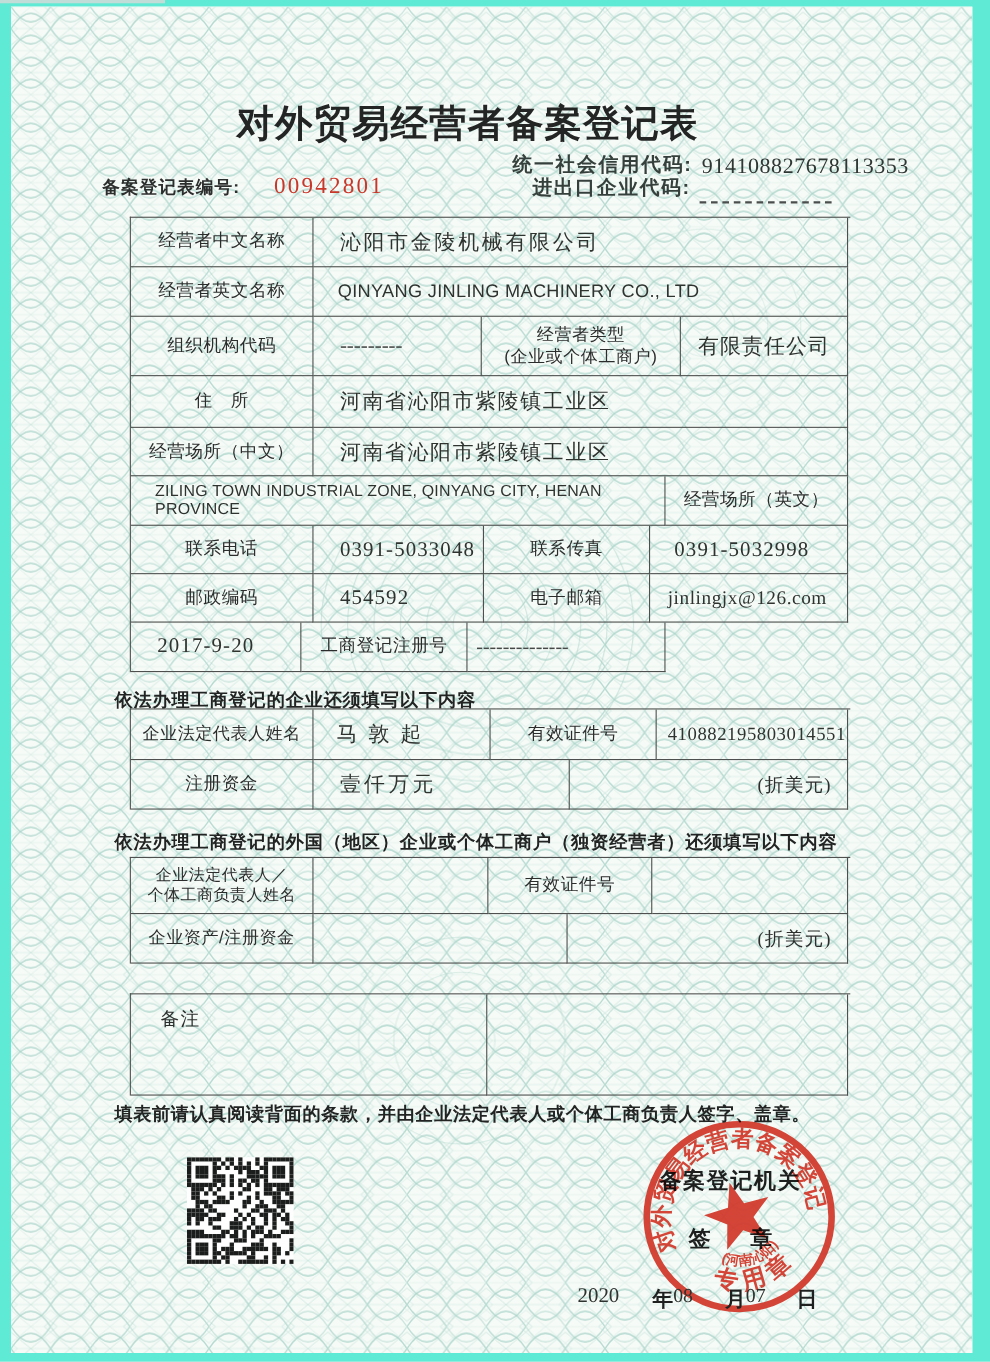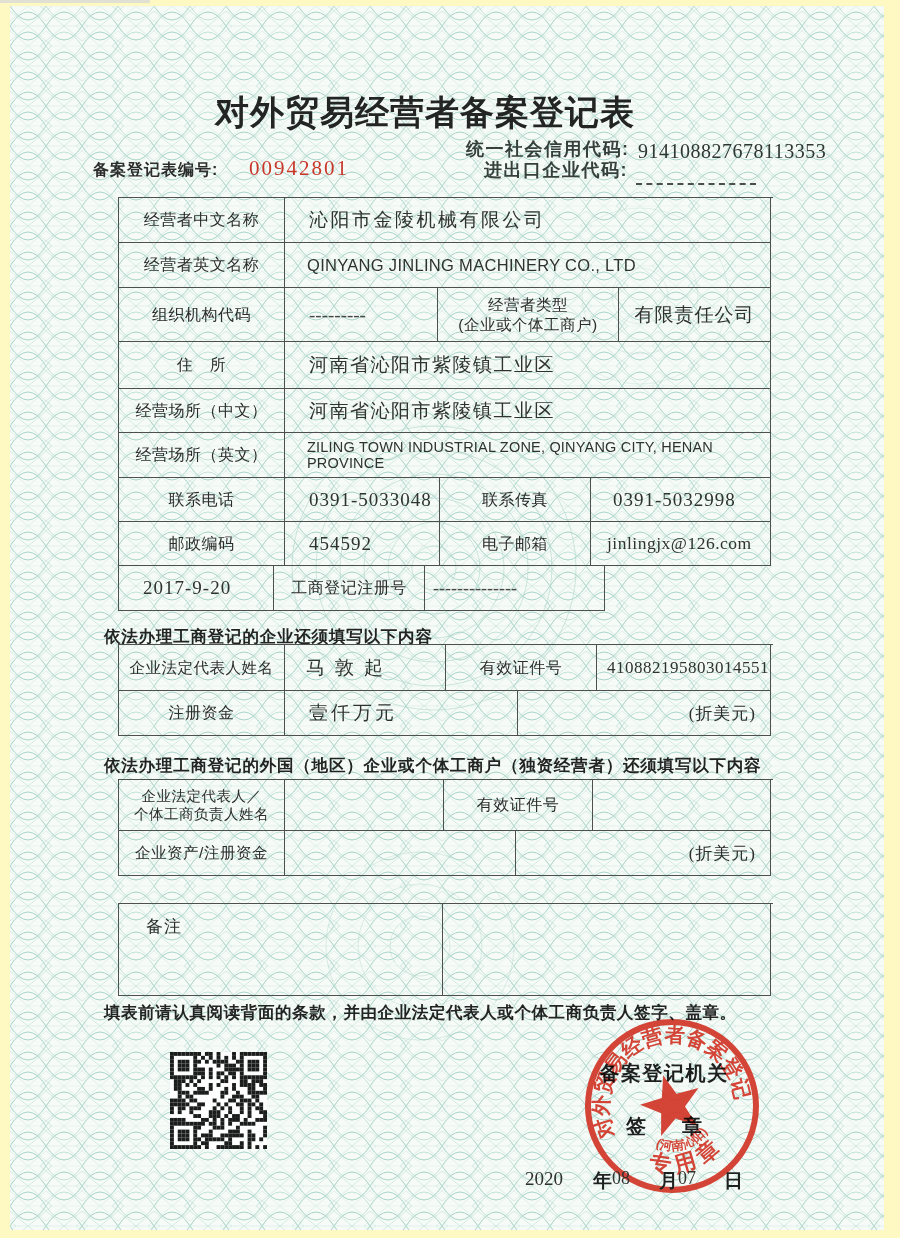--- a/index.html
+++ b/index.html
@@ -1,16 +1,16 @@
 <!DOCTYPE html>
 <html><head>
 <meta charset="utf-8">
 <style>
   html,body{margin:0;padding:0;background:#e8eae7;}
-  .page{position:relative;width:900px;height:1238px;background:#fef9c3;overflow:hidden;
+  .page{position:relative;width:900px;height:1238px;background:#5eead4;overflow:hidden;
         font-family:"Liberation Sans","DejaVu Sans",sans-serif;color:#2c2e2d;}
   .paper{position:absolute;left:10px;top:6px;width:874px;height:1224px;background:#f6faf7;}
   .bgpat{position:absolute;left:0;top:0;}
   .content{position:absolute;left:0;top:0;width:900px;height:1238px;z-index:2;}
 
   .title{position:absolute;left:90px;top:90px;width:670px;text-align:center;
          font-size:34px;font-weight:bold;letter-spacing:1px;color:#232524;}
 
   .hline{position:absolute;font-size:18px;font-weight:600;letter-spacing:1.5px;color:#35403c;}
   .uscc-val{position:absolute;left:638px;top:140px;font-family:"Liberation Serif","DejaVu Serif",serif;
@@ -127,22 +127,22 @@
       </div>
       <div class="row" style="height:47px;">
         <div class="c lab" style="width:166px;">住　所</div>
         <div class="c val" style="width:486px;letter-spacing:1.5px;">河南省沁阳市紫陵镇工业区</div>
       </div>
       <div class="row" style="height:44px;">
         <div class="c lab" style="width:166px;">经营场所（中文）</div>
         <div class="c val" style="width:486px;letter-spacing:1.5px;">河南省沁阳市紫陵镇工业区</div>
       </div>
       <div class="row" style="height:45px;">
+        <div class="c val en2" style="width:486px;">ZILING TOWN INDUSTRIAL ZONE, QINYANG CITY, HENAN PROVINCE</div>
         <div class="c lab" style="width:166px;">经营场所（英文）</div>
-        <div class="c val en2" style="width:486px;">ZILING TOWN INDUSTRIAL ZONE, QINYANG CITY, HENAN PROVINCE</div>
       </div>
       <div class="row" style="height:44px;">
         <div class="c lab" style="width:166px;">联系电话</div>
         <div class="c val num" style="width:155px;">0391-5033048</div>
         <div class="c lab" style="width:151px;">联系传真</div>
         <div class="c val num" style="width:180px;padding-left:22px;">0391-5032998</div>
       </div>
       <div class="row" style="height:44px;">
         <div class="c lab" style="width:166px;">邮政编码</div>
         <div class="c val num" style="width:155px;">454592</div>

